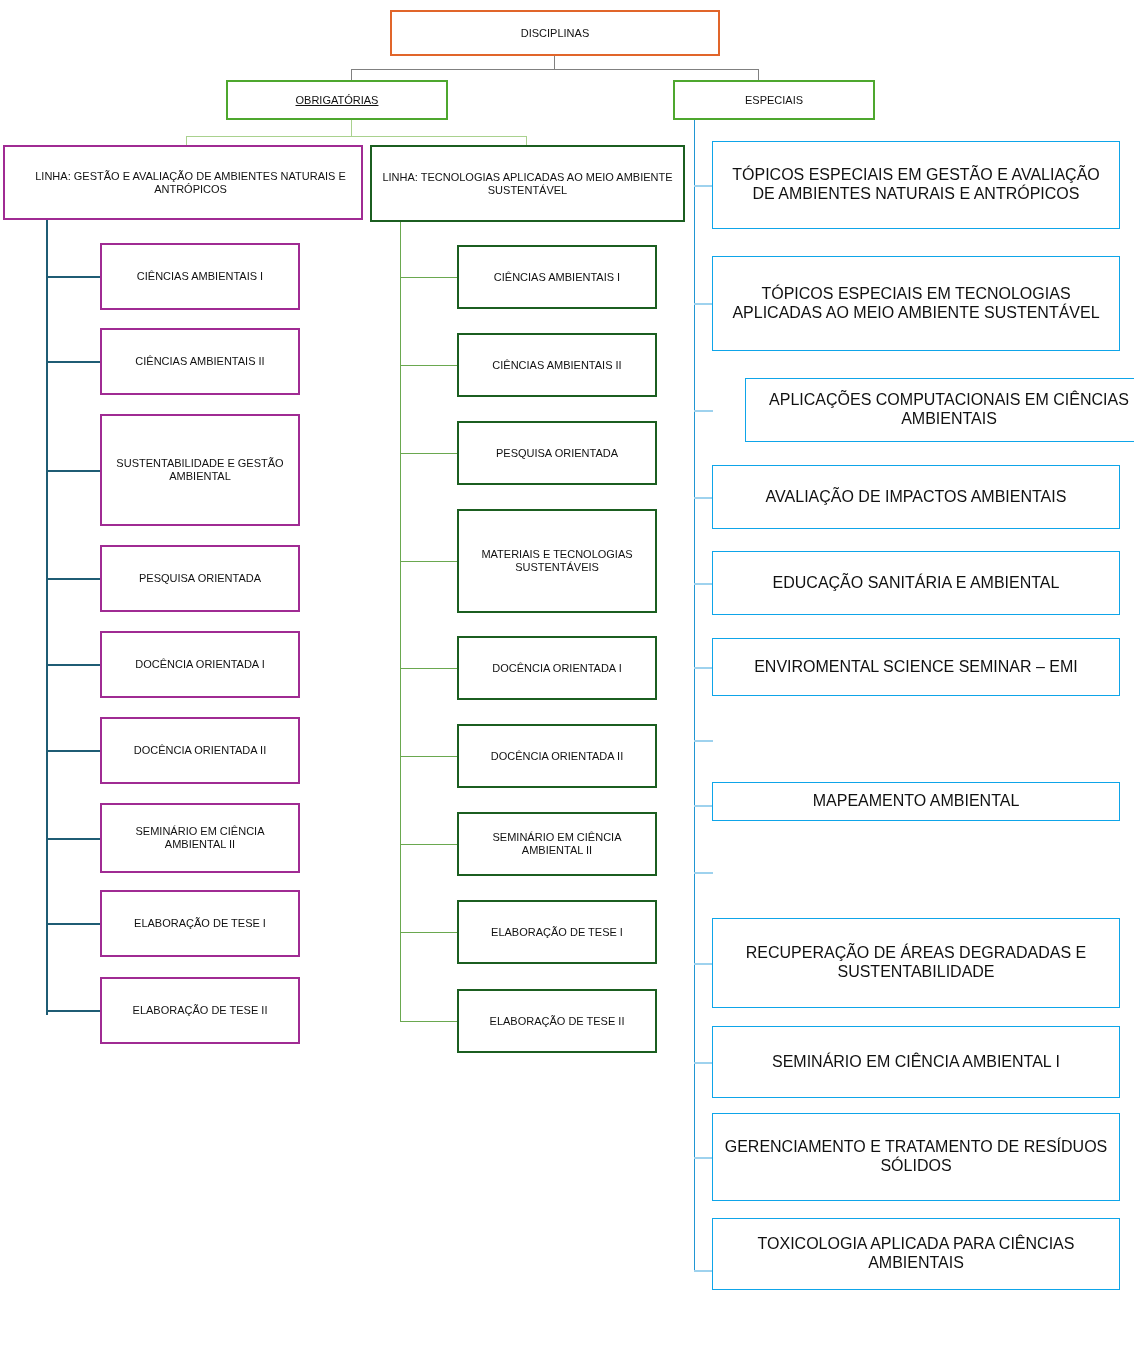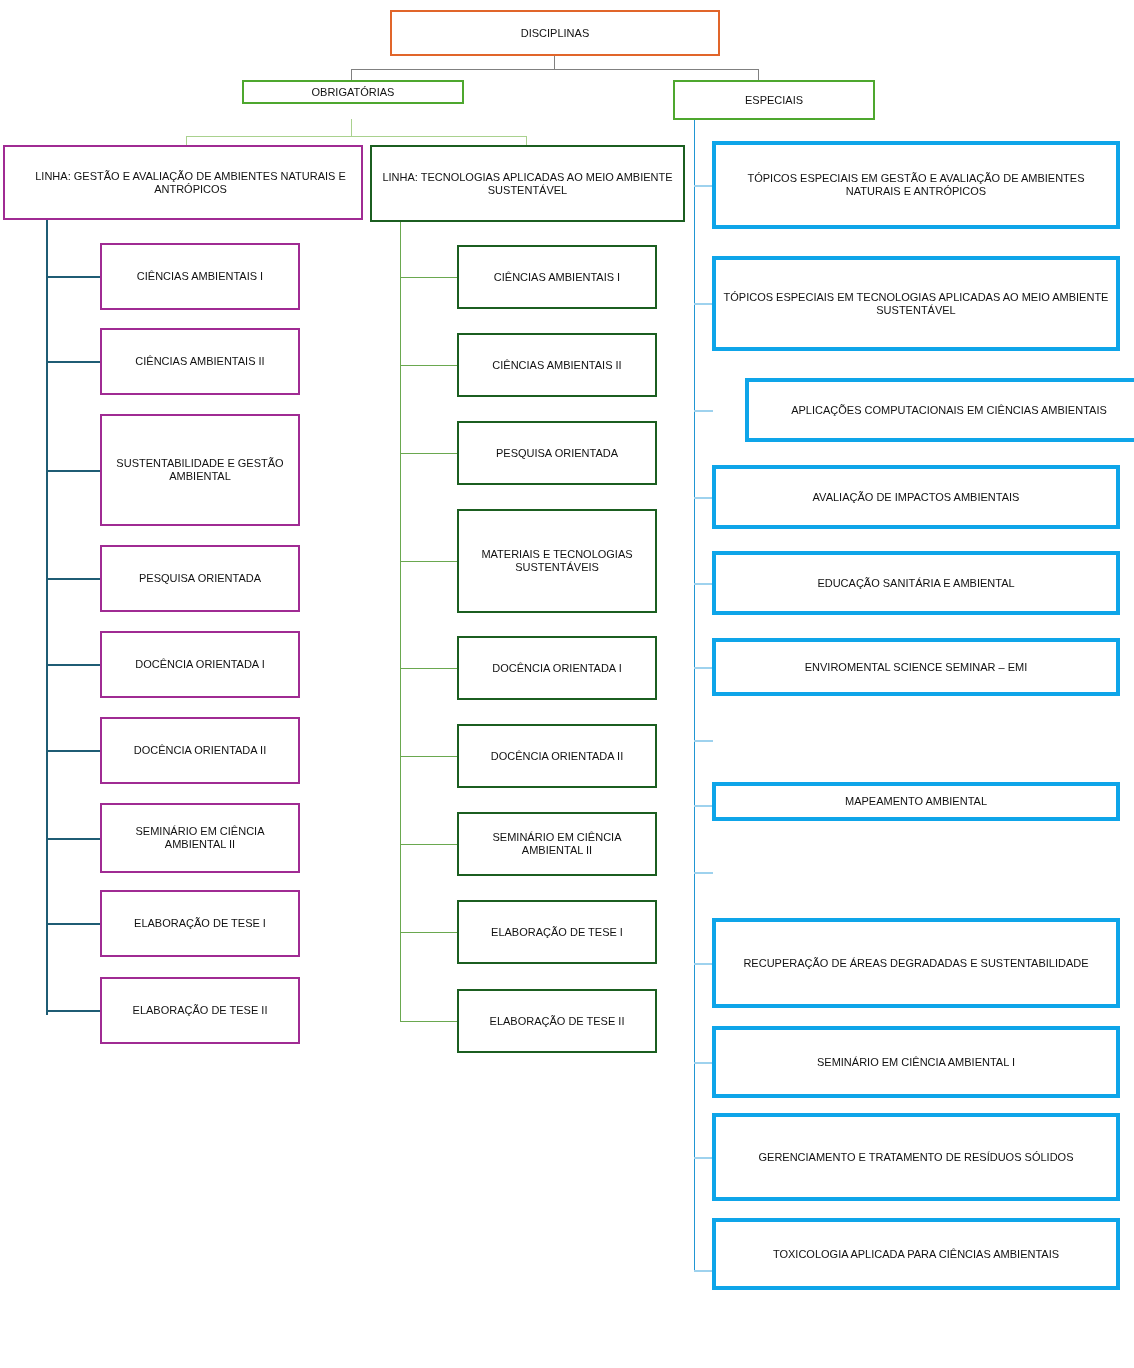--- a/index.html
+++ b/index.html
@@ -40,21 +40,21 @@
   
   .n-root      { border: 2px solid #e1652a; font-size: 11px; }
   
   .n-cat       { border: 2px solid #4ea72e; font-size: 11px; }
   
   .n-linha-p   { border: 2px solid #a02b93; font-size: 11px; }
   .n-linha-g   { border: 2px solid #1b5e20; font-size: 11px; }
   
   .n-purple    { border: 2px solid #a02b93; font-size: 11px; }
   .n-green     { border: 2px solid #1b5e20; font-size: 11px; }
-  .n-blue      { border: 4px solid #0ea5e9; font-size: 11px; }
+  .n-blue      { border: 1px solid #0ea5e9; font-size: 16px; }
 
   
   .ln { position: absolute; z-index: 1; }
   .ln.h { height: 0; border-top-width: 1px; border-top-style: solid; }
   .ln.v { width: 0; border-left-width: 1px; border-left-style: solid; }
   .ln.h2 { height: 0; border-top-width: 2px; border-top-style: solid; }
   .ln.v2 { width: 0; border-left-width: 2px; border-left-style: solid; }
 
   .c-gray  { border-color: #808080; }
   .c-lgreen{ border-color: #a9d18e; }
@@ -77,21 +77,21 @@
   <div class="ln h c-lgreen" style="left:186px; top:136px; width:340px;"></div>
   <div class="ln v c-lgreen" style="left:186px; top:136px; height:10px;"></div>
   <div class="ln v c-lgreen" style="left:526px; top:136px; height:10px;"></div>
 
   <div class="ln v c-blue" style="left:694px; top:119px; height:1152px;"></div>
 
   <div class="node n-root" style="left:390px; top:10px; width:330px; height:46px;">
     <span class="lbl">DISCIPLINAS</span>
   </div>
 
-  <div class="node n-cat" style="left:242px; top:80px; width:222px; height:24px;">
+  <div class="node n-cat" style="left:226px; top:80px; width:222px; height:40px;text-decoration:underline;">
     <span class="lbl">OBRIGATÓRIAS</span>
   </div>
 
   <div class="node n-cat" style="left:673px; top:80px; width:202px; height:40px;">
     <span class="lbl">ESPECIAIS</span>
   </div>
 
   <div class="node n-linha-p" style="left:3px; top:145px; width:360px; height:75px;padding-left:21px;">
     <span class="lbl">LINHA: GESTÃO E AVALIAÇÃO DE AMBIENTES NATURAIS E ANTRÓPICOS</span>
   </div>

